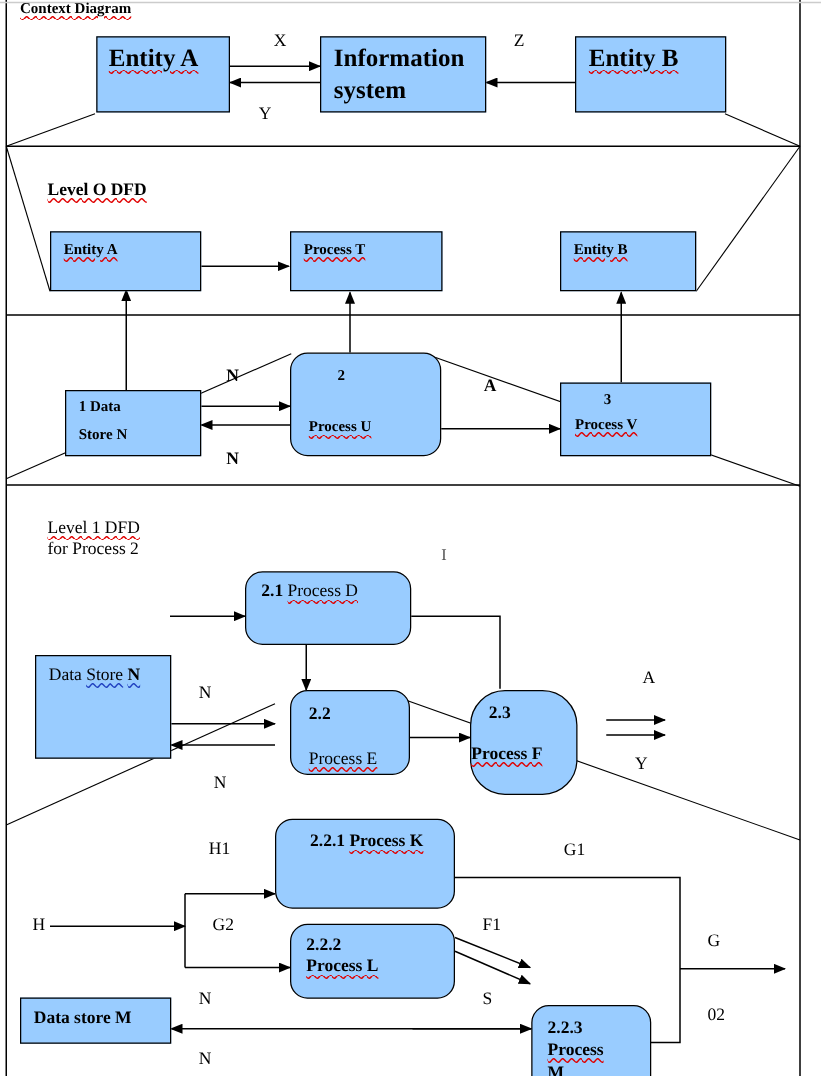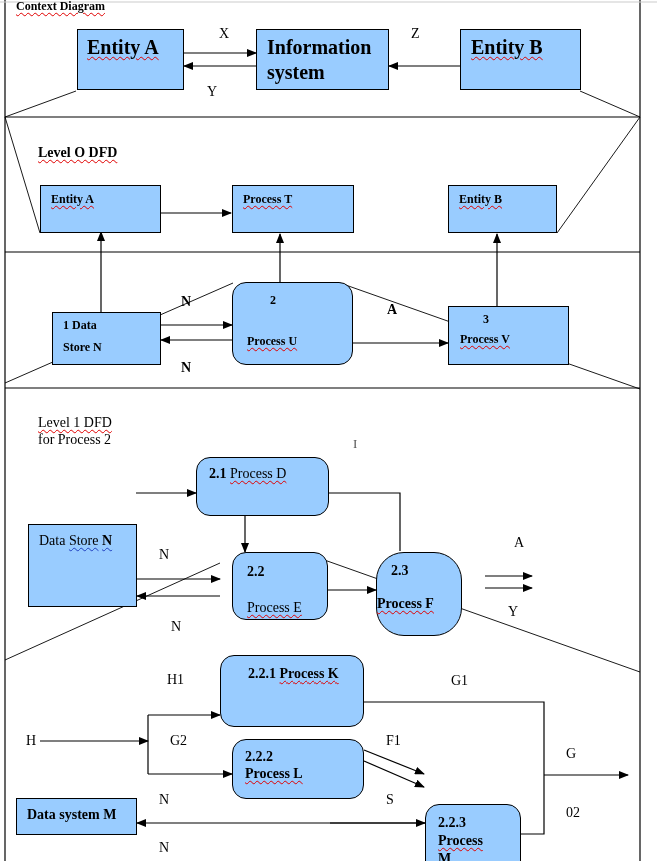--- a/index.html
+++ b/index.html
@@ -161,14 +161,14 @@
 <div class="box rbox" style="left:232px;top:739px;width:132px;height:60px;">
   <span class="lbl b sm" style="left:12px;top:9px;">2.2.2</span>
   <span class="lbl b sm sq" style="left:12px;top:26px;">Process L</span>
 </div>
 <div class="box rbox" style="left:425px;top:804px;width:96px;height:72px;">
   <span class="lbl b sm" style="left:12px;top:10px;">2.2.3</span>
   <span class="lbl b sm sq" style="left:12px;top:28px;">Process</span>
   <span class="lbl b sm" style="left:12px;top:46px;">M</span>
 </div>
 <div class="box" style="left:16px;top:798px;width:121px;height:37px;">
-  <span class="lbl b sm" style="left:10px;top:8px;">Data system M</span>
+  <span class="lbl b sm" style="left:10px;top:8px;">Data store M</span>
 </div>
 
 </body></html>

